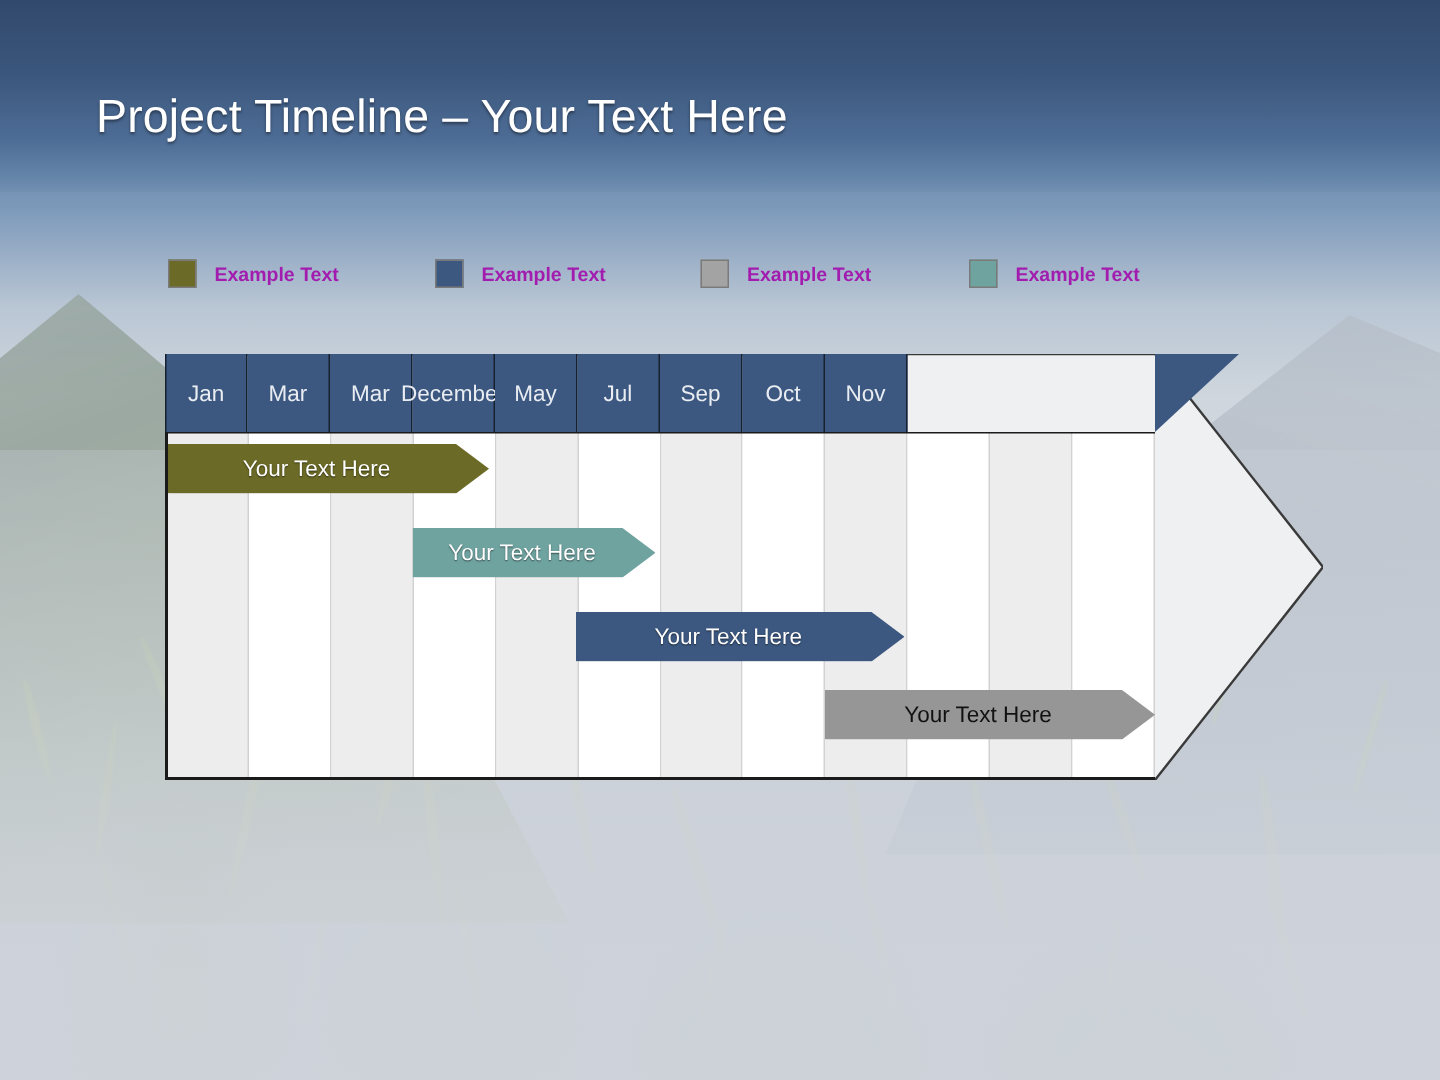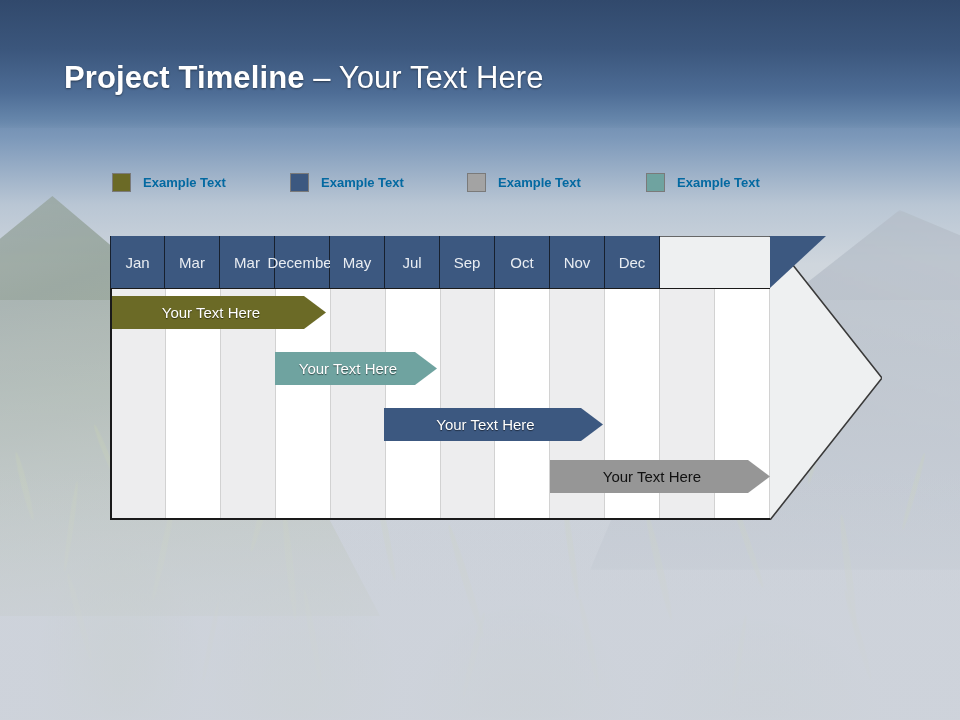--- a/index.html
+++ b/index.html
@@ -62,29 +62,29 @@
   #title-band{
     position:absolute;left:0;top:0;width:960px;height:128px;
     background:linear-gradient(180deg,#31496c 0%,#3b567c 38%,#4d6c95 72%,#6484a9 92%,rgba(108,140,173,.35) 100%);
   }
   #title-text{
     position:absolute;left:64px;top:60px;
     font-size:31px;color:#ffffff;white-space:nowrap;
     text-shadow:0 1px 2px rgba(0,0,0,.45);
     letter-spacing:.1px;
   }
-  #title-text .strong{font-weight:bold;}
+  #title-text .strong{font-weight:normal;}
   #title-text .light{font-weight:normal;}
 
   
   #legend{position:absolute;left:112px;top:170px;width:700px;height:24px;}
   .legend-item{position:absolute;top:0;display:flex;align-items:center;height:24px;}
   .legend-swatch{width:19px;height:19px;border:1px solid #7a7a7a;box-sizing:border-box;}
   .legend-label{
-    margin-left:12px;font-size:13px;font-weight:bold;color:#0369a1;white-space:nowrap;
+    margin-left:12px;font-size:13px;font-weight:bold;color:#a21caf;white-space:nowrap;
   }
 
   
   #big-arrow{
     position:absolute;left:110px;top:236px;width:772px;height:284px;
     background:#eef0f1;
     clip-path:polygon(0 0,660px 0,660px 0,772px 142px,660px 284px,0 284px);
     border:0;
   }
   #big-arrow-outline{
@@ -240,23 +240,20 @@
       </div>
       <div class="head-cell">
         <span>Sep</span>
       </div>
       <div class="head-cell">
         <span>Oct</span>
       </div>
       <div class="head-cell">
         <span>Nov</span>
       </div>
-      <div class="head-cell">
-        <span>Dec</span>
-      </div>
     </div>
   <div id="head-underline"></div>
   <div id="body-left-rule"></div>
   <div id="tasks">
       <div class="task" style="left:2px;top:60px;width:214px;background:#6b6a26;clip-path:polygon(0 0,192px 0,214px 16.5px,192px 33px,0 33px);color:#ffffff;">
         <span class="task-label">Your  Text Here</span>
       </div>
       <div class="task" style="left:165px;top:116px;width:162px;background:#6fa3a0;clip-path:polygon(0 0,140px 0,162px 16.5px,140px 33px,0 33px);color:#ffffff;">
         <span class="task-label">Your  Text Here</span>
       </div>

